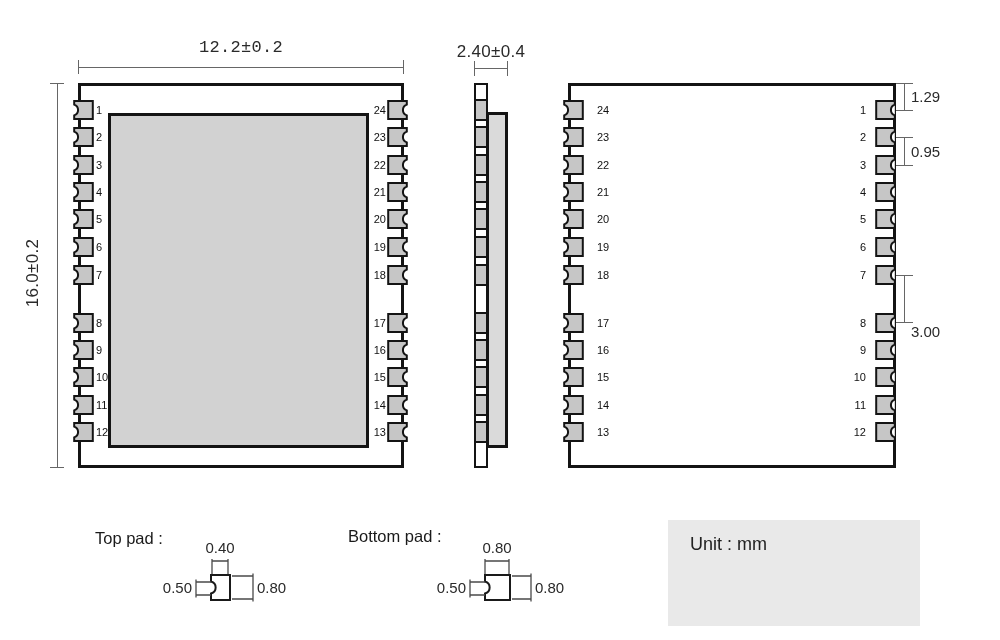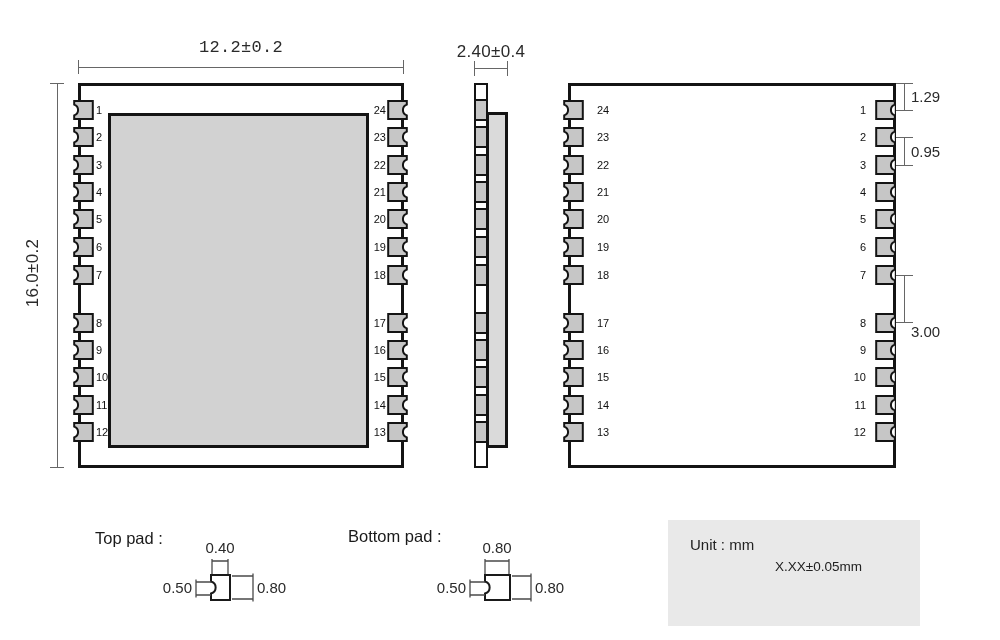--- a/index.html
+++ b/index.html
@@ -51,21 +51,21 @@
   #tp-label{left:95px;top:529px;}
   #bp-label{left:348px;top:527px;}
   #tp-svg{position:absolute;left:150px;top:538px;}
   #bp-svg{position:absolute;left:410px;top:538px;}
   .gt{font-family:"Liberation Sans",sans-serif;font-size:15px;fill:#2a2a2a;}
   .dimstroke{stroke:#4a4a4a;stroke-width:1.3;fill:none;}
   .padstroke{stroke:#1a1a1a;stroke-width:2;}
   
   #info-box{position:absolute;left:668px;top:520px;width:252px;height:106px;
     background:var(--info-bg,#e9e9e9);box-sizing:border-box;padding:13px 0 0 22px;}
-  .info-line{font-size:15px;line-height:23px;color:#222;}
+  .info-line{font-size:18px;line-height:23px;color:#222;}
   .info-line-sm{font-size:13.5px;line-height:21px;color:#222;}
   #info-tol2{margin-left:85px;}
 </style>
 </head>
 <body>
 
 <div class="canvas">
 
   <div>
     <div class="hline" id="fv-dim-top-line"></div>
@@ -391,16 +391,15 @@
       <path class="padstroke" fill="#ffffff" d="M75,37 H100 V62 H75 V55.5 A6.2,6.2 0 0 0 75,43.5 Z"></path>
       <path class="dimstroke" d="M60,44 H75 M60,57 H75 M60,41.5 V59.5"></path>
       <text class="gt" x="56" y="55" text-anchor="end">0.50</text>
       <path class="dimstroke" d="M102,38 H121 M102,61 H121 M121,35.5 V63.5"></path>
       <text class="gt" x="125" y="55">0.80</text>
     </svg>
   </div>
 
   <div id="info-box">
     <div class="info-line">Unit : mm</div>
-    <div class="info-line-sm" id="info-tol2">X.XX±0.05mm</div>
   </div>
 
 </div>
 
 </body></html>

